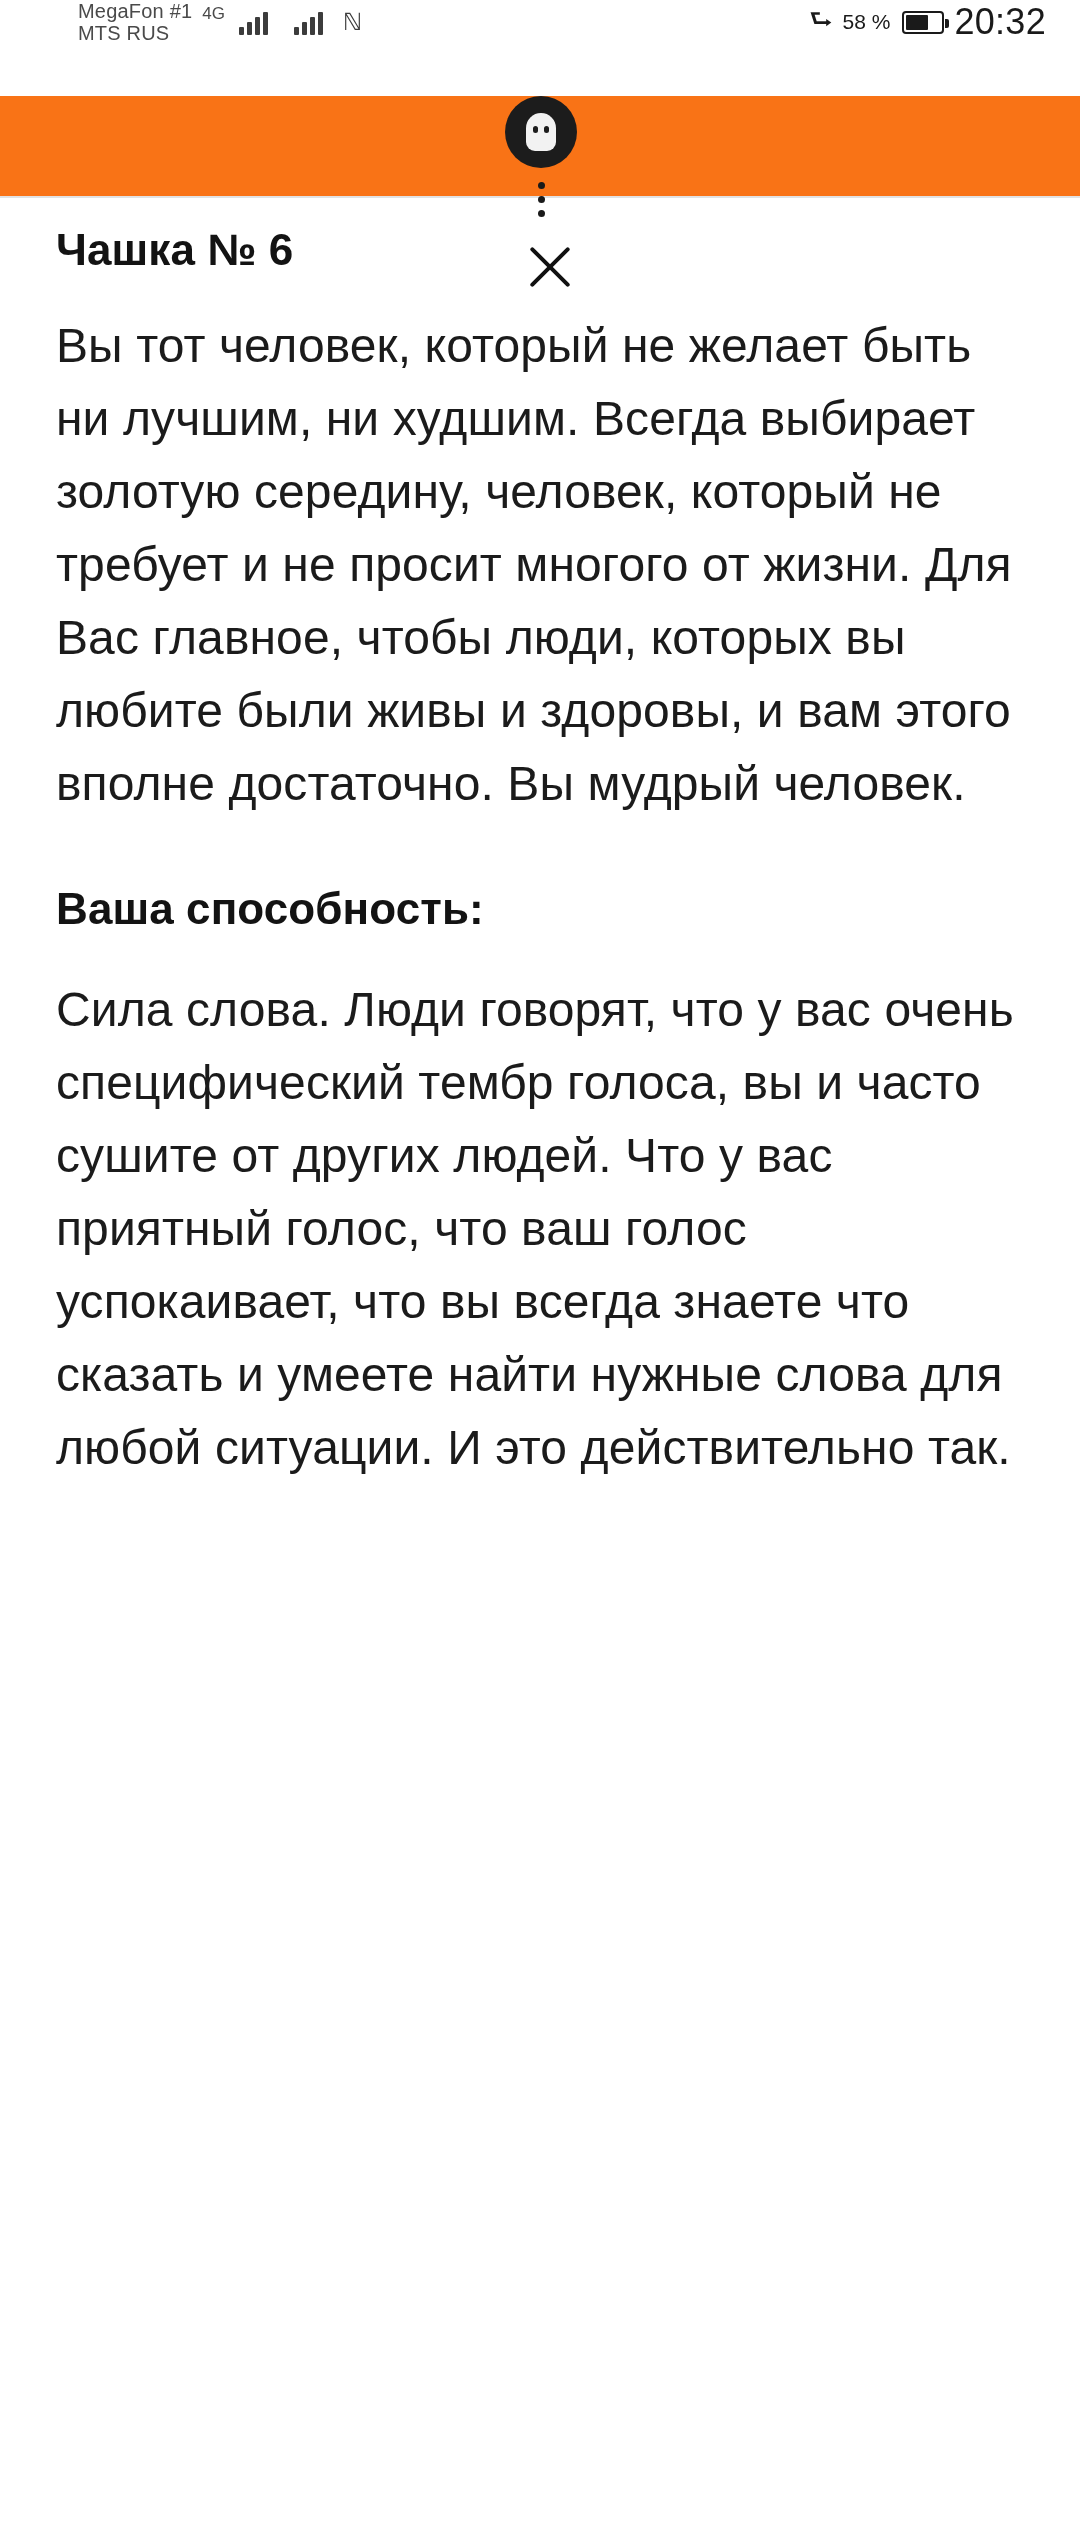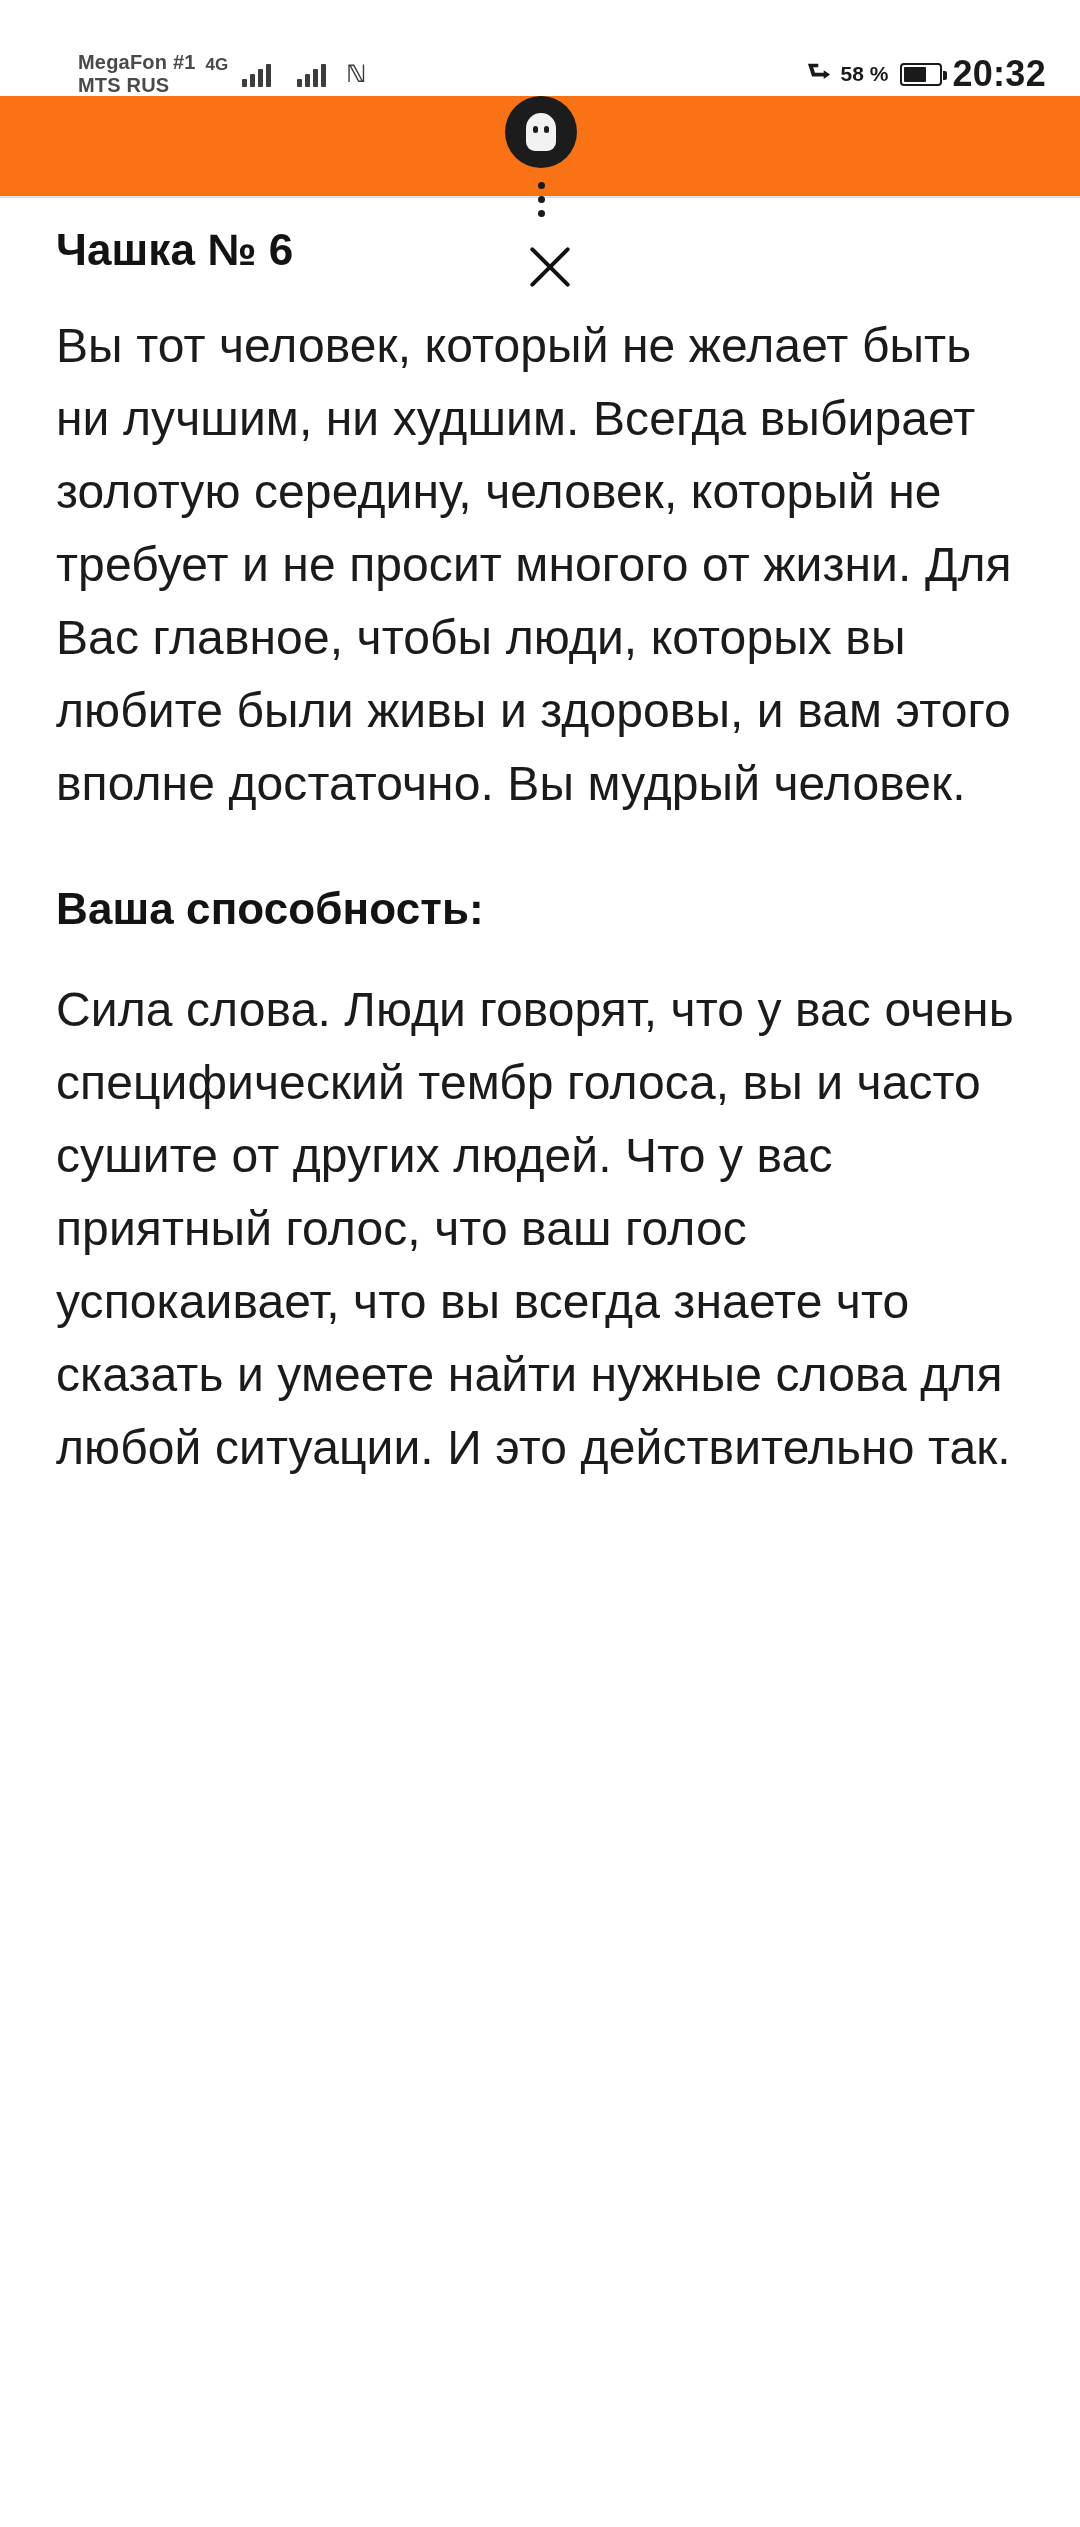--- a/index.html
+++ b/index.html
@@ -13,26 +13,25 @@
     font-family: "Liberation Sans", sans-serif;
     color: #0d0d0d;
     overflow: hidden;
     position: relative;
   }
 
   
   .status-bar {
     height: 96px;
     display: flex;
-    align-items: flex-end;
+    align-items: flex-start;
     justify-content: space-between;
     padding: 0 34px 0 78px;
     box-sizing: border-box;
     background: #ffffff;
-    font-weight: bold;
   }
   .status-left {
     display: flex;
     align-items: center;
     gap: 14px;
   }
   .carrier-block {
     display: flex;
     flex-direction: column;
     justify-content: center;

